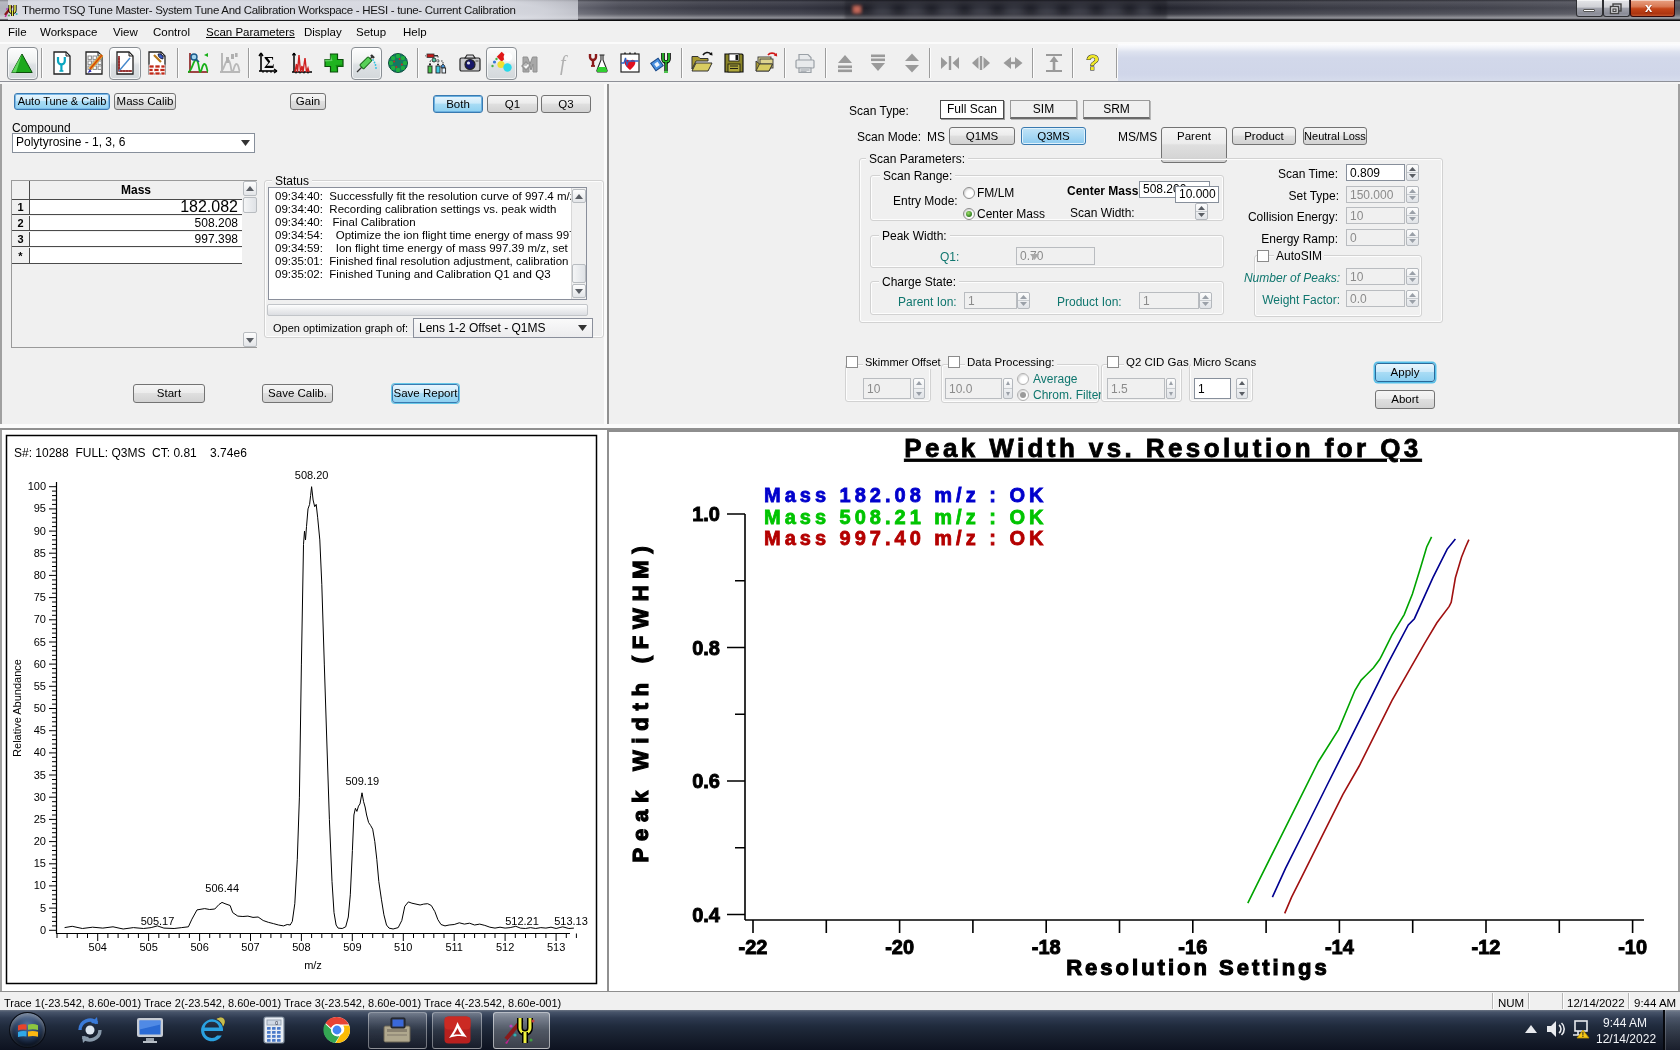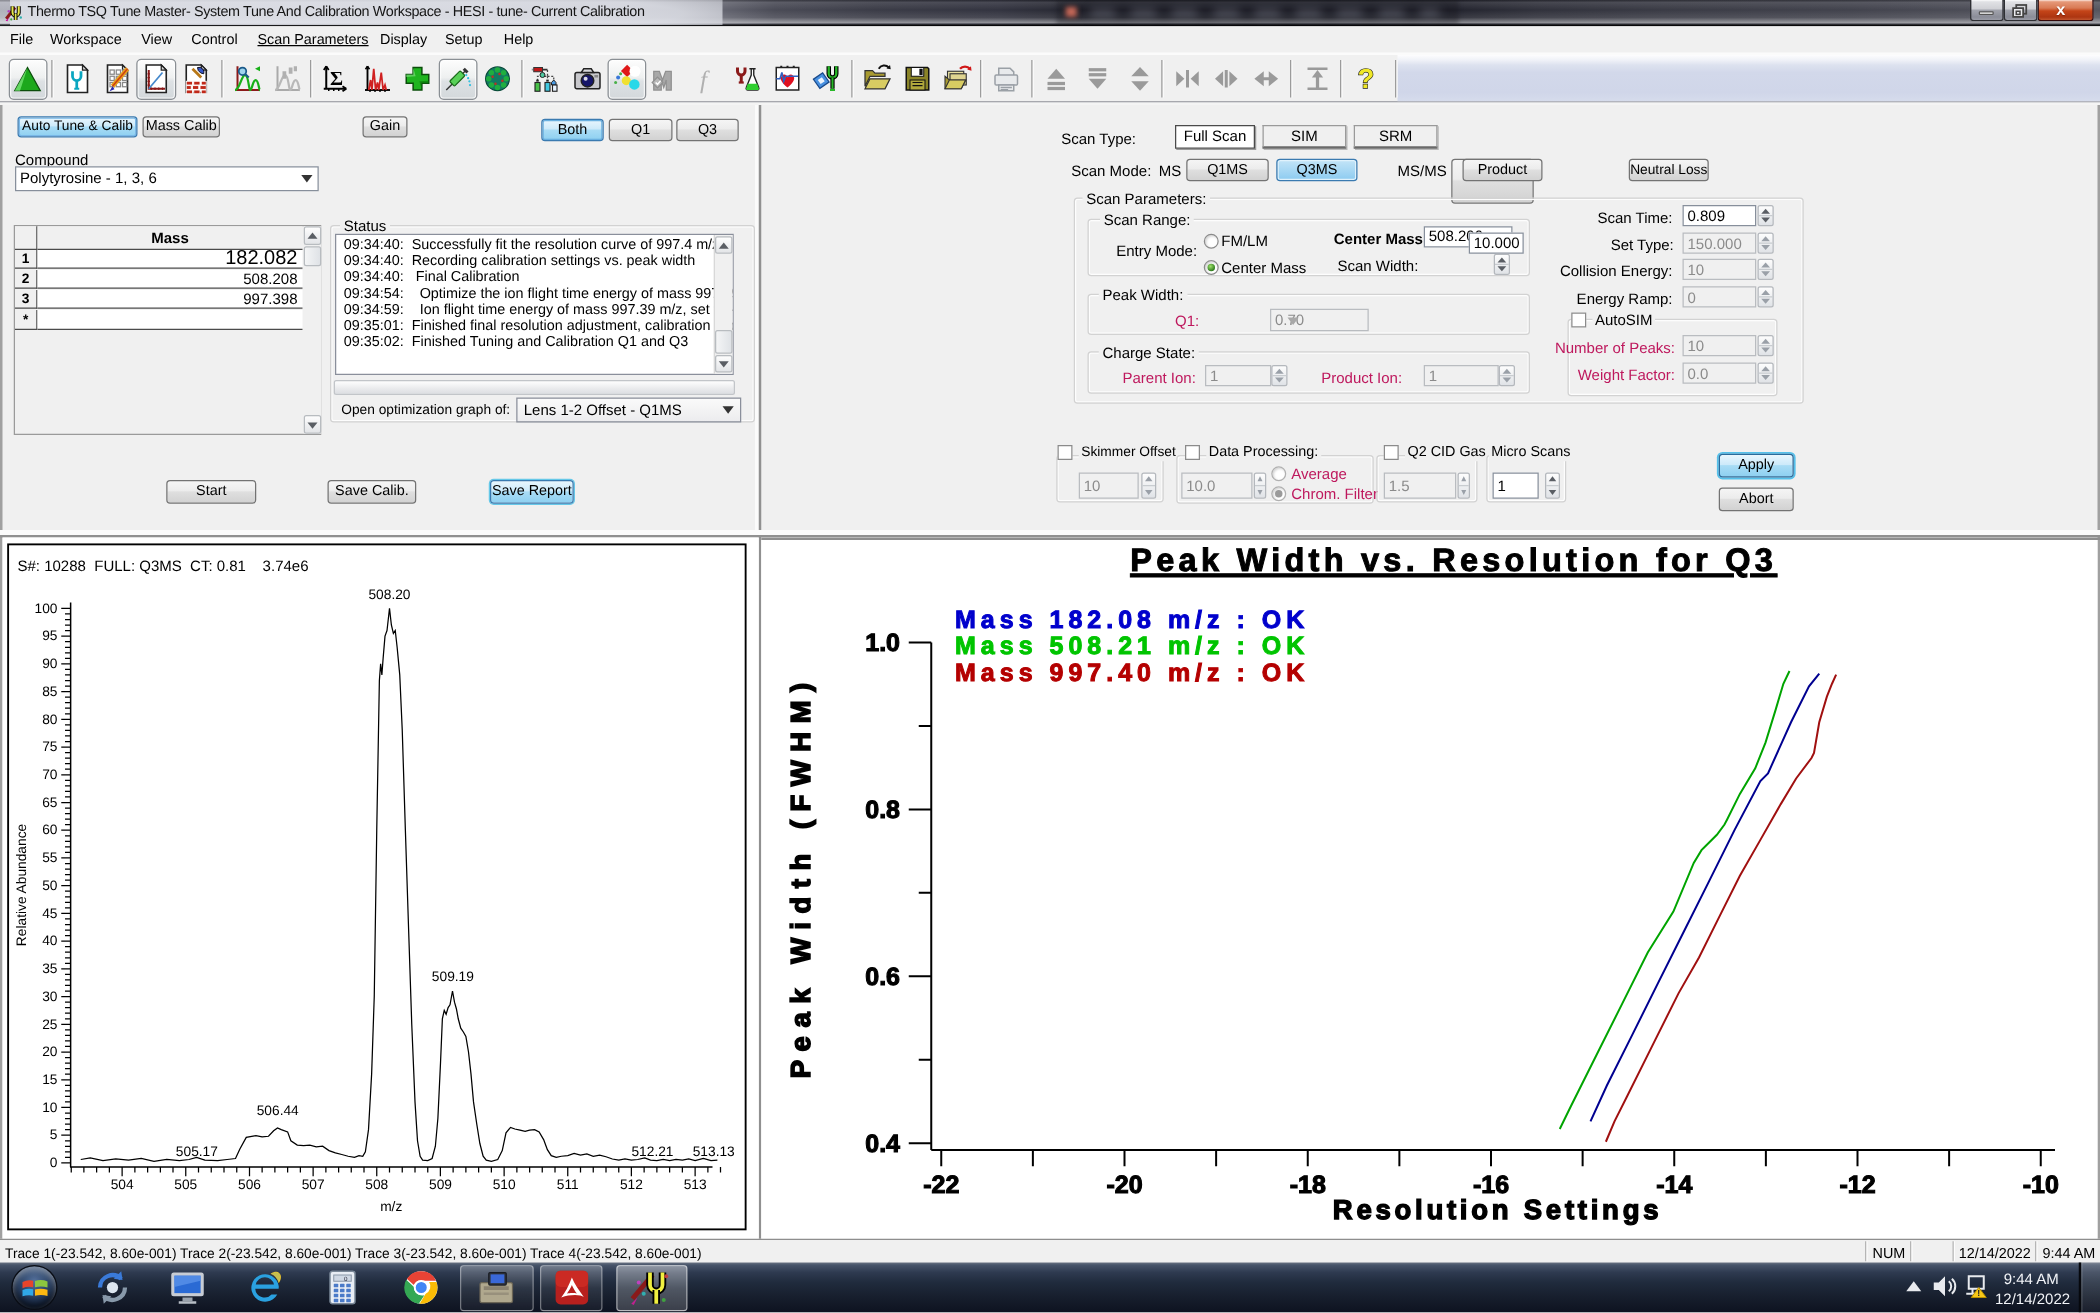--- a/index.html
+++ b/index.html
@@ -3,21 +3,21 @@
 *{margin:0;padding:0;box-sizing:border-box}
 html,body{width:1680px;height:1050px;overflow:hidden}
 body{font-family:"Liberation Sans",sans-serif;background:#f0f0f0;position:relative}
 div{position:absolute}
 .lb{font-size:12px;color:#000;white-space:nowrap;line-height:14px}
 .gb{border:1px solid #d2d2d2;border-radius:3px;box-shadow:inset 0 0 0 1px #fdfdfd}
 .btn{background:linear-gradient(#f5f5f5,#ececec 45%,#dfdfdf 50%,#d2d2d2);border:1px solid #737373;border-radius:3px;font-size:11.5px;color:#000;text-align:center;white-space:nowrap}
 .btnb{background:linear-gradient(#e9f6fd,#cdeafa 45%,#a9dcf5 50%,#8ed0f1);border:1px solid #3a7ab0;border-radius:3px;font-size:11.5px;color:#000;text-align:center;white-space:nowrap}
 .edit{background:#fff;border:1px solid #878f9b;font-size:12px;color:#000;padding:1px 0 0 3px;white-space:nowrap}
 .editd{background:#f0f0f0;border:1px solid #b9bcc0;font-size:12px;color:#8b8b8b;padding:1px 0 0 3px;white-space:nowrap}
-.lbg{font-size:12px;color:#be185d;white-space:nowrap;line-height:14px}
+.lbg{font-size:12px;color:#0f766e;white-space:nowrap;line-height:14px}
 .cb{background:#fff;border:1px solid #8b8b8b}
 .sep{width:1px;background:#9c9c9c;box-shadow:1px 0 0 #fdfdfd}
 svg{position:absolute;overflow:visible}
 </style></head><body>
 <div class="" style="left:0px;top:0px;width:1680px;height:21px;background:linear-gradient(90deg,#b0b1bb 0px,#b4b5bf 200px,#a9aab4 400px,#9798a2 500px,#6e6f7a 560px,#4a4b56 620px,#3b3c47 700px,#333440 800px,#2a2b35 845px,#23242e 870px,#23242e 1160px,#31323c 1230px,#3a3b45 1330px,#42434d 1480px,#4e4f59 1600px,#55565f 1680px);"></div>
 <div class="" style="left:0px;top:0px;width:1680px;height:21px;background:linear-gradient(180deg,rgba(0,0,0,0.25) 0px,rgba(255,255,255,0.10) 2px,rgba(255,255,255,0.0) 8px,rgba(255,255,255,0.10) 14px,rgba(255,255,255,0.45) 18px,rgba(255,255,255,0.15) 19px,rgba(0,0,0,0.85) 20px);"></div>
 <div class="" style="left:8px;top:0px;width:570px;height:20px;background:radial-gradient(ellipse 95% 160% at 45% 55%,rgba(225,227,234,0.82) 52%,rgba(225,227,234,0.0) 100%);"></div>
 <div class="" style="left:845px;top:0px;width:322px;height:20px;background:rgba(16,17,24,0.30);filter:blur(1.5px);"></div>
 <div class="" style="left:852px;top:5px;width:10px;height:9px;background:radial-gradient(circle,#c86a5a 30%,#8a4a42 70%);filter:blur(1.5px);border-radius:2px;"></div>
 <div class="" style="left:872px;top:7px;width:280px;height:7px;background:repeating-linear-gradient(90deg,rgba(145,148,162,0.38) 0 20px,rgba(70,72,85,0.04) 20px 33px);filter:blur(4px);border-radius:3px;"></div>
@@ -384,21 +384,21 @@
 <div class="lb" style="left:849px;top:104px;">Scan Type:</div>
 <div class="" style="left:940px;top:100px;width:64px;height:19px;background:#fff;border:1px solid #4a4a4a;box-shadow:1px 1px 0 #9a9a9a;font-size:12px;text-align:center;line-height:17px;">Full Scan</div>
 <div class="" style="left:1010px;top:100px;width:67px;height:19px;background:#f0f0f0;border:1px solid #9a9a9a;border-bottom:2px solid #6a6a6a;box-shadow:1px 1px 0 #b8b8b8;font-size:12px;text-align:center;line-height:16px;">SIM</div>
 <div class="" style="left:1083px;top:100px;width:67px;height:19px;background:#f0f0f0;border:1px solid #9a9a9a;border-bottom:2px solid #6a6a6a;box-shadow:1px 1px 0 #b8b8b8;font-size:12px;text-align:center;line-height:16px;">SRM</div>
 <div class="lb" style="left:857px;top:130px;">Scan Mode:</div>
 <div class="lb" style="left:927px;top:130px;">MS</div>
 <div class="btn" style="left:949px;top:127px;width:66px;height:18px;line-height:16px;">Q1MS</div>
 <div class="btnb" style="left:1021px;top:127px;width:65px;height:18px;line-height:16px;background:linear-gradient(#c3e4f7,#a8d8f4 50%,#8ccbf0);border:1px solid #3a7ab0;box-shadow:inset 0 0 0 1px #e0f2fc;">Q3MS</div>
 <div class="lb" style="left:1118px;top:130px;">MS/MS</div>
 <div class="btn" style="left:1161px;top:127px;width:66px;height:36px;line-height:16px;">Parent</div>
-<div class="btn" style="left:1170px;top:127px;width:64px;height:18px;line-height:16px;">Product</div>
+<div class="btn" style="left:1232px;top:127px;width:64px;height:18px;line-height:16px;">Product</div>
 <div class="btn" style="left:1303px;top:127px;width:64px;height:18px;line-height:16px;font-size:11px;">Neutral Loss</div>
 <div class="gb" style="left:859px;top:158px;width:584px;height:165px;"></div>
 <div class="lb" style="left:866px;top:152px;background:#f0f0f0;padding:0 3px;">Scan Parameters:</div>
 <div class="gb" style="left:870px;top:175px;width:354px;height:46px;"></div>
 <div class="lb" style="left:880px;top:169px;background:#f0f0f0;padding:0 3px;">Scan Range:</div>
 <div class="lb" style="left:893px;top:194px;">Entry Mode:</div>
 <div class="" style="left:963px;top:187px;width:12px;height:12px;background:#fff;border:1px solid #8b8b8b;border-radius:50%;box-shadow:inset 1px 1px 2px rgba(0,0,0,0.18);"></div>
 <div class="lb" style="left:977px;top:186px;">FM/LM</div>
 <div class="" style="left:963px;top:208px;width:12px;height:12px;background:#fff;border:1px solid #8b8b8b;border-radius:50%;box-shadow:inset 1px 1px 2px rgba(0,0,0,0.18);"></div>
 <div class="" style="left:966px;top:211px;width:6px;height:6px;background:radial-gradient(circle at 40% 35%,#9ee06a,#2f7d1e 70%);border-radius:50%;"></div>
@@ -483,21 +483,21 @@
 <svg style="left:1409px;top:232px" width="7" height="4">
     <path d="M3.5 0 L7 4 H0 Z" fill="#9aa0a8"></path>
   </svg>
 <svg style="left:1409px;top:239px" width="7" height="4">
     <path d="M0 0 h7 L3.5 4 Z" fill="#9aa0a8"></path>
   </svg>
 <div class="" style="left:1407px;top:237.0px;width:11px;height:1px;background:#c8ccd0;"></div>
 <div class="gb" style="left:1254px;top:255px;width:168px;height:62px;"></div>
 <div class="cb" style="left:1257px;top:250px;width:12px;height:12px;"></div>
 <div class="lb" style="left:1274px;top:249px;background:#f0f0f0;padding:0 2px;">AutoSIM</div>
-<div class="lbg" style="left:1140px;top:271px;width:200px;text-align:right;">Number of Peaks:</div>
+<div class="lbg" style="left:1140px;top:271px;width:200px;text-align:right;font-style:italic;">Number of Peaks:</div>
 <div class="editd" style="left:1346px;top:268px;width:59px;height:17px;">10</div>
 <div class="" style="left:1406px;top:268px;width:13px;height:17px;background:linear-gradient(#fdfdfd,#e0e3e7);border:1px solid #b4b8bd;border-radius:2px;"></div>
 <svg style="left:1409px;top:271px" width="7" height="4">
     <path d="M3.5 0 L7 4 H0 Z" fill="#9aa0a8"></path>
   </svg>
 <svg style="left:1409px;top:278px" width="7" height="4">
     <path d="M0 0 h7 L3.5 4 Z" fill="#9aa0a8"></path>
   </svg>
 <div class="" style="left:1407px;top:276.0px;width:11px;height:1px;background:#c8ccd0;"></div>
 <div class="lbg" style="left:1140px;top:293px;width:200px;text-align:right;">Weight Factor:</div>

